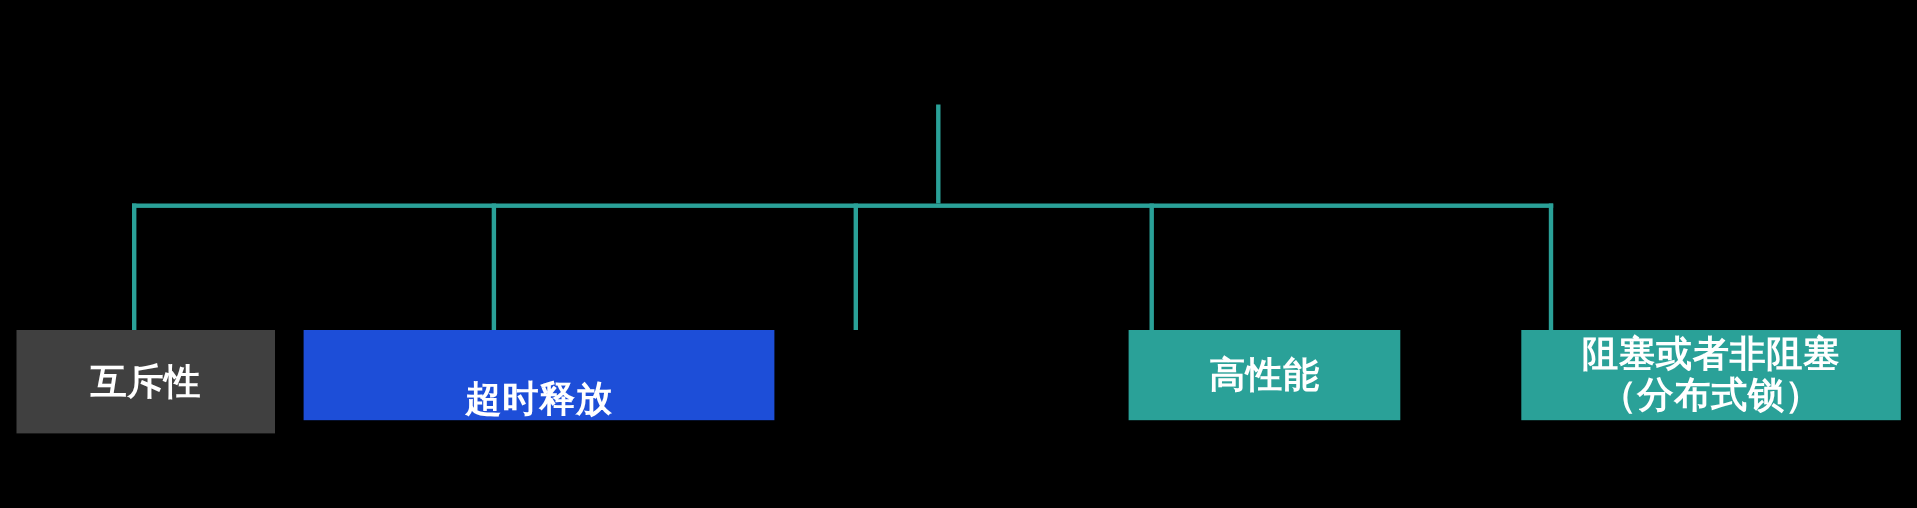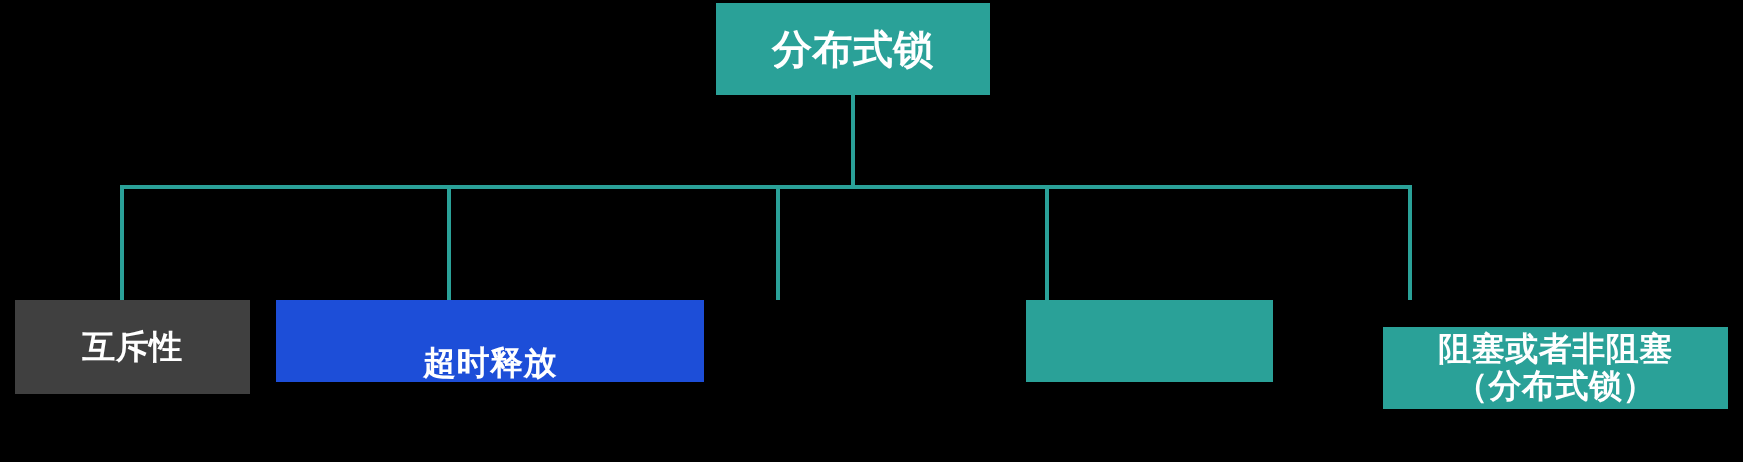--- a/index.html
+++ b/index.html
@@ -58,35 +58,32 @@
 <div id="diagram-canvas" style="background: rgb(0, 0, 0);">
 
   <div class="connector v-line" style="left: 851px; top: 95px; width: 4px; height: 90px; background: rgb(42, 161, 152);"></div>
   <div class="connector h-line" style="left: 120px; top: 185px; width: 1292px; height: 4px; background: rgb(42, 161, 152);"></div>
   <div class="connector v-line" style="left: 120px; top: 185px; width: 4px; height: 115px; background: rgb(42, 161, 152);"></div>
   <div class="connector v-line" style="left: 447px; top: 185px; width: 4px; height: 115px; background: rgb(42, 161, 152);"></div>
   <div class="connector v-line" style="left: 776px; top: 185px; width: 4px; height: 115px; background: rgb(42, 161, 152);"></div>
   <div class="connector v-line" style="left: 1045px; top: 185px; width: 4px; height: 115px; background: rgb(42, 161, 152);"></div>
   <div class="connector v-line" style="left: 1408px; top: 185px; width: 4px; height: 115px; background: rgb(42, 161, 152);"></div>
 
-  <div class="node root" style="left: 716px; top: 3px; width: 274px; height: 92px; background: rgb(42, 161, 152);">
-    <span class="line1">分布式锁</span>
-
-  </div>
 
   <div class="node leaf" style="left: 15px; top: 300px; width: 235px; height: 94px; background: #404040;">
     <span class="line1">互斥性</span>
   </div>
 
   <div class="node leaf" style="left: 276px; top: 300px; width: 428px; height: 82px; background: #1d4ed8; justify-content: flex-end;">
     <span class="line1">超时释放</span>
   </div>
 
 
   <div class="node leaf" style="left: 1026px; top: 300px; width: 247px; height: 82px; background: rgb(42, 161, 152);">
+    <span class="line1">高性能</span>
   </div>
 
-  <div class="node leaf" style="left: 1383px; top: 300px; width: 345px; height: 82px; background: rgb(42, 161, 152); margin-top: 27px;">
+  <div class="node leaf" style="left: 1383px; top: 300px; width: 345px; height: 82px; background: rgb(42, 161, 152);">
     <span class="line1">阻塞或者非阻塞</span>
     <span class="line2">（分布式锁）</span>
   </div>
 
 </div>
 
 </body></html>

